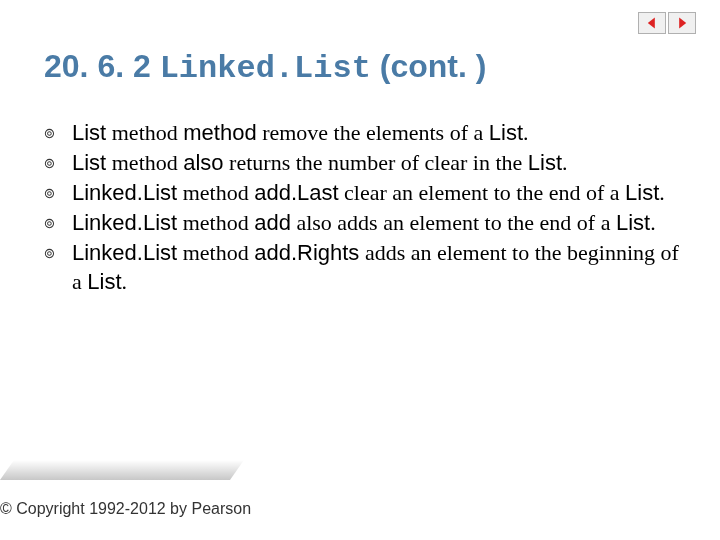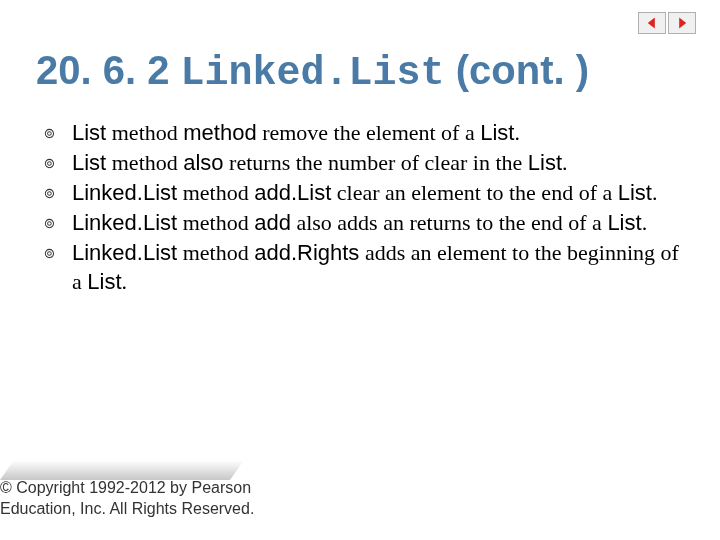--- a/index.html
+++ b/index.html
@@ -1,19 +1,19 @@
 <!DOCTYPE html>
 <html><head>
 <meta charset="utf-8">
 <style>
 html,body{margin:0;padding:0;width:720px;height:540px;background:#fff;font-family:Georgia,'Times New Roman',serif;overflow:hidden;position:relative}
 .nav-arrows{position:absolute;top:12px;right:24px;display:flex;gap:2px}
 .nav-arrow{width:26px;height:20px;background:#f0f0f0;border:1px solid #b0b0b0;display:flex;align-items:center;justify-content:center;cursor:pointer}
 .nav-arrow svg{width:14px;height:14px}
-.title{position:absolute;top:48px;left:36px;font-size:40px;font-weight:bold;font-family:Verdana,Arial,sans-serif}
+.title{position:absolute;top:48px;left:44px;font-size:32px;font-weight:bold;font-family:Verdana,Arial,sans-serif}
 .title .num{color:#4a7ba6}
 .title .code{font-family:'Courier New',monospace;font-weight:bold;color:#4a7ba6}
 .title .cont{color:#4a7ba6}
 .content{position:absolute;top:118px;left:44px;right:40px;font-size:22px;line-height:1.32;color:#000}
 .bullet-row{display:flex;margin-bottom:1px}
 .bullet{flex:0 0 28px;font-family:Arial,sans-serif;font-size:18px;color:#333;padding-top:3px}
 .bullet-text{flex:1}
 .mono{font-family:Liberation Sans, sans-serif}
 .copyright{position:absolute;bottom:20px;left:0;right:24px;text-align:left;font-size:16px;font-family:Arial,sans-serif;color:#333;line-height:1.3}
 .shadow-bar{position:absolute;left:0;bottom:60px;width:230px;height:20px;pointer-events:none}
@@ -36,38 +36,37 @@
   </div>
 </div>
 
 <div class="title">
   <span class="num">20. 6. 2 </span><span class="code">Linked.List</span><span class="cont"> (cont. )</span>
 </div>
 
 <div class="content" id="content">
     <div class="bullet-row">
       <div class="bullet">๏</div>
-      <div class="bullet-text"><span class="mono">List</span><span> method </span><span class="mono">method</span><span> remove the element of a </span><span class="mono">List</span><span>.</span></div>
+      <div class="bullet-text"><span class="mono">List</span><span> method </span><span class="mono">method</span><span> remove the elements of a </span><span class="mono">List</span><span>.</span></div>
     </div>
     <div class="bullet-row">
       <div class="bullet">๏</div>
       <div class="bullet-text"><span class="mono">List</span><span> method </span><span class="mono">also</span><span> returns the number of clear in the </span><span class="mono">List</span><span>.</span></div>
     </div>
     <div class="bullet-row">
       <div class="bullet">๏</div>
-      <div class="bullet-text"><span class="mono">Linked.List</span><span> method </span><span class="mono">add.List</span><span> clear an element to the end of a </span><span class="mono">List</span><span>.</span></div>
+      <div class="bullet-text"><span class="mono">Linked.List</span><span> method </span><span class="mono">add.Last</span><span> clear an element to the end of a </span><span class="mono">List</span><span>.</span></div>
     </div>
     <div class="bullet-row">
       <div class="bullet">๏</div>
-      <div class="bullet-text"><span class="mono">Linked.List</span><span> method </span><span class="mono">add</span><span> also adds an returns to the end of a </span><span class="mono">List</span><span>.</span></div>
+      <div class="bullet-text"><span class="mono">Linked.List</span><span> method </span><span class="mono">add</span><span> also adds an element to the end of a </span><span class="mono">List</span><span>.</span></div>
     </div>
     <div class="bullet-row">
       <div class="bullet">๏</div>
       <div class="bullet-text"><span class="mono">Linked.List</span><span> method </span><span class="mono">add.Rights</span><span> adds an element to the beginning of a </span><span class="mono">List</span><span>.</span></div>
     </div>
   </div>
 
 <div class="shadow-bar"></div>
 
 <div class="copyright">
   <span>© Copyright 1992-2012 by Pearson</span><br>
-  <span>Education, Inc. All Rights Reserved.</span>
 </div>
 
 </body></html>

